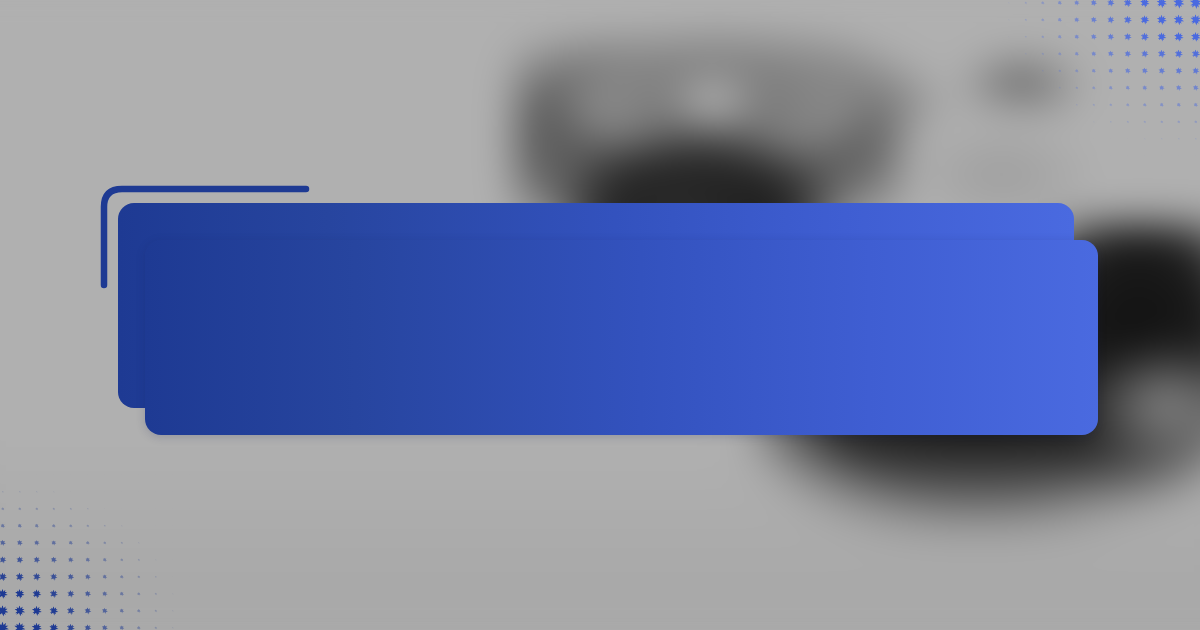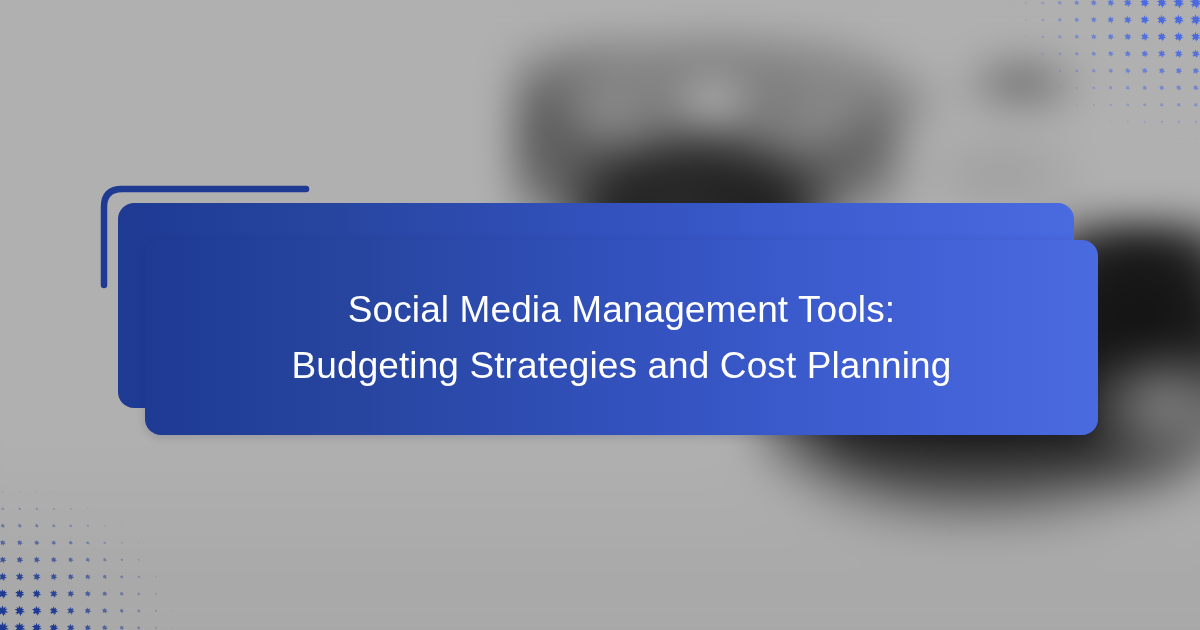--- a/index.html
+++ b/index.html
@@ -215,18 +215,14 @@
 
   <div class="bracket">
     <svg width="206" height="100" viewBox="0 0 206 100" fill="none">
       <path id="bracket-path" d="M4 100 L4 22 Q4 4 22 4 L206 4" stroke="#1e3a93" stroke-width="6.5" stroke-linecap="round" fill="none"></path>
     </svg>
   </div>
 
   <div class="card" id="card-back" style="background: linear-gradient(90deg, rgb(30, 58, 147) 0%, rgb(39, 69, 159) 22%, rgb(51, 82, 190) 52%, rgb(63, 94, 210) 76%, rgb(74, 106, 224) 100%); border-radius: 16px;"></div>
   <div class="card" id="card-front" style="background: linear-gradient(90deg, rgb(30, 58, 147) 0%, rgb(39, 69, 159) 22%, rgb(51, 82, 190) 52%, rgb(63, 94, 210) 76%, rgb(74, 106, 224) 100%); border-radius: 16px;"></div>
 
-  <div class="title-wrap">
-    <h1 class="title" style="color: rgb(255, 255, 255); font-size: 37px;">Social Media Management Tools:
-Budgeting Strategies and Cost Planning</h1>
-  </div>
 
 </div>
 
 </body></html>

